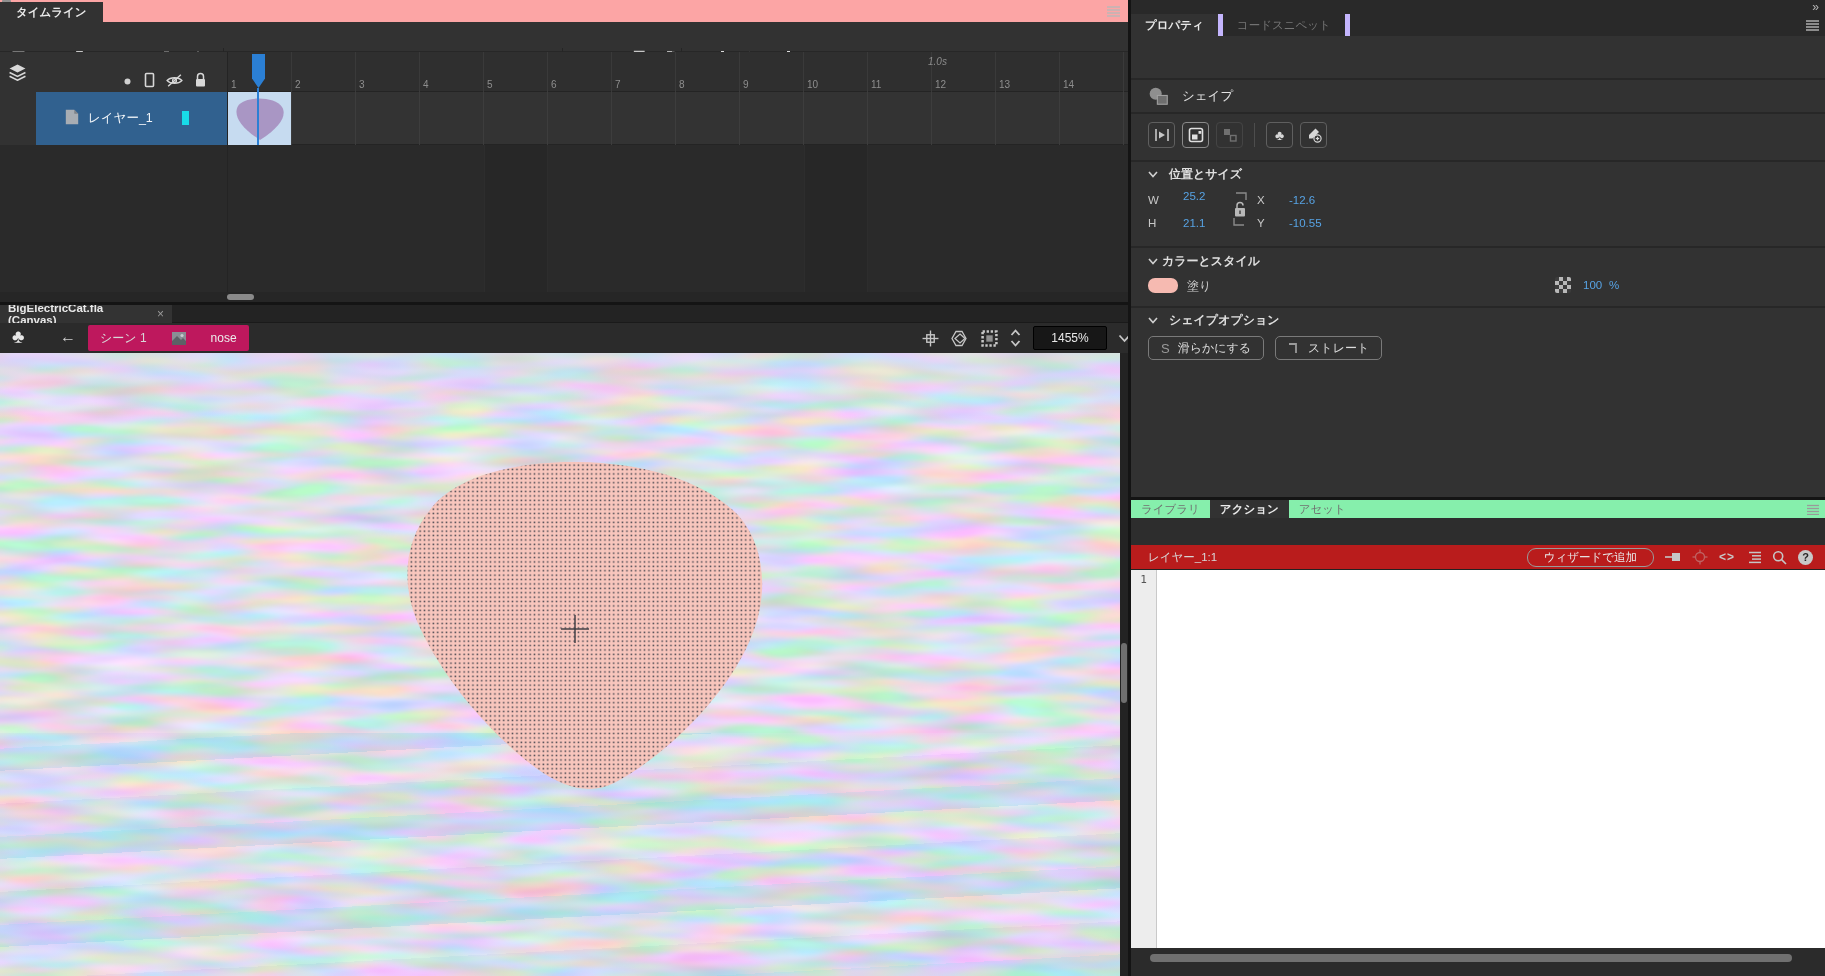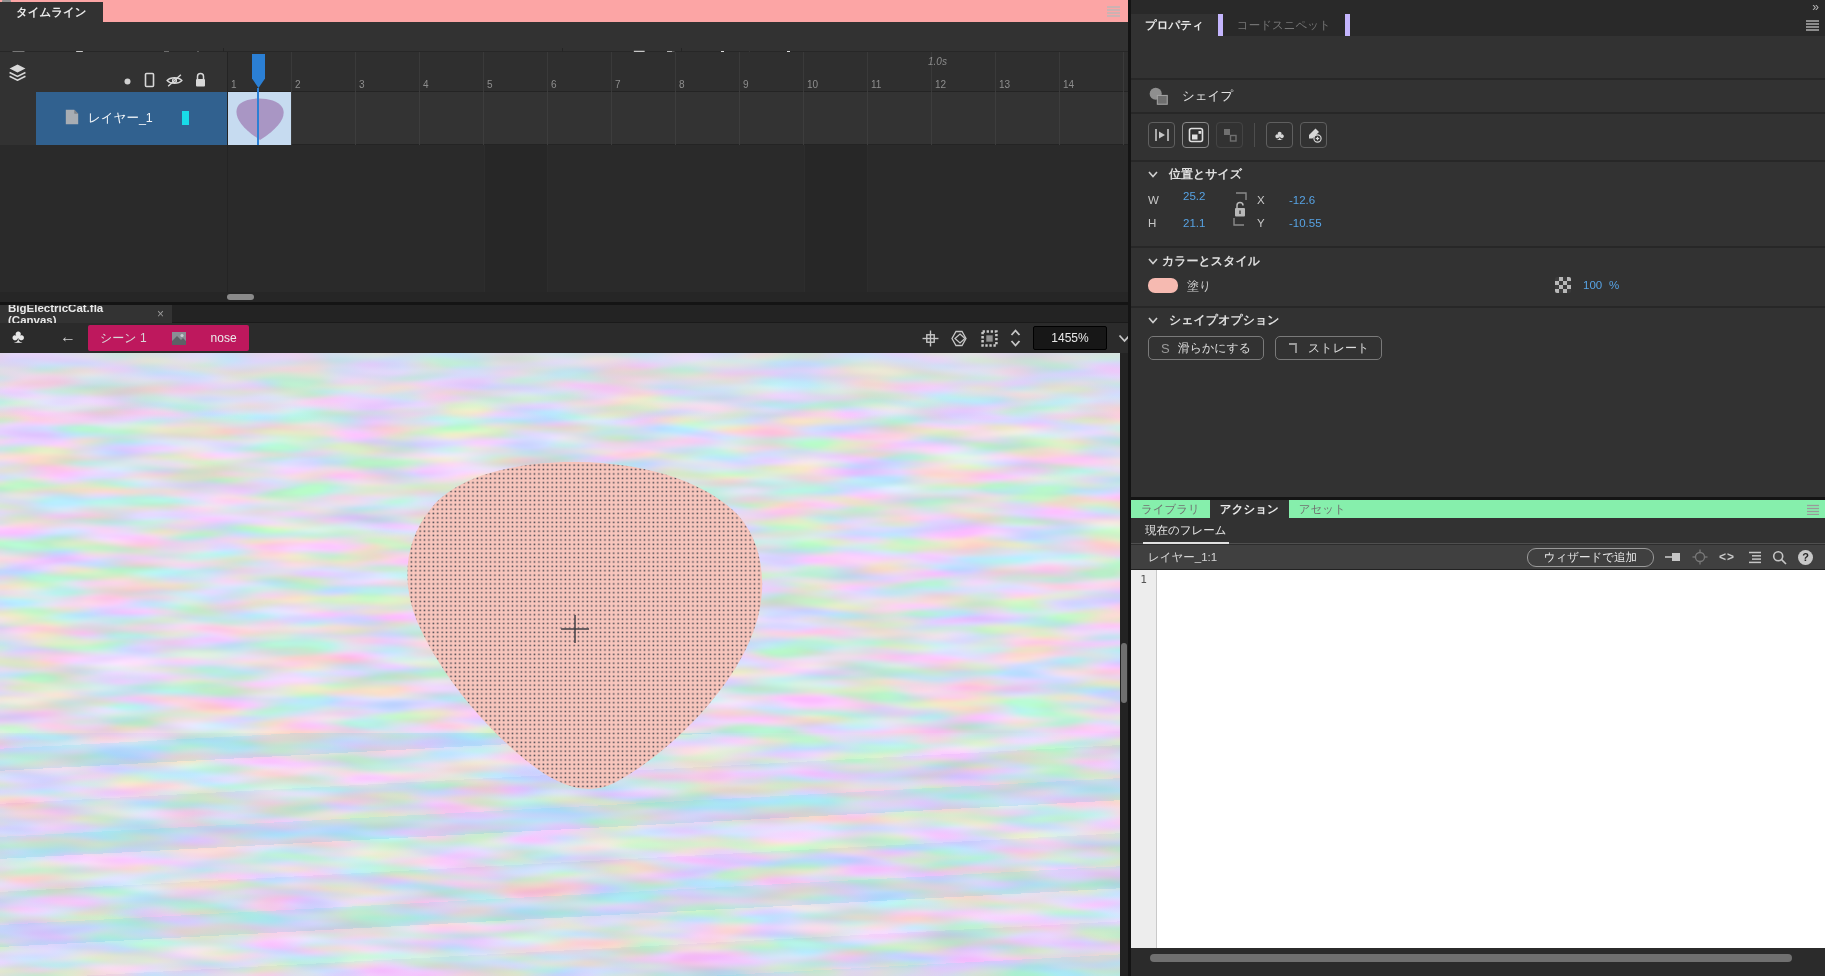--- a/index.html
+++ b/index.html
@@ -80,21 +80,21 @@
     padding:0 12px;gap:8px;color:#dcdcdc;font-size:12px;background:transparent;}
 
   
   #ac{left:1131px;top:500px;width:694px;height:476px;background:#2d2d2d;}
   .ac-tabs{position:absolute;left:0;top:0;width:694px;height:18px;background:#86efac;display:flex;}
   .ac-tab{height:18px;display:flex;align-items:center;padding:0 10px;font-size:11.5px;color:#707070;}
   .ac-tab.active{background:#323232;color:#ebebeb;font-weight:bold;}
   .ac-scope{position:absolute;left:0;top:18px;width:694px;height:26px;background:#323232;border-bottom:1px solid #4f4f4f;}
   .ac-scope span{display:inline-block;margin-left:12px;padding:5px 2px 4px;border-bottom:2px solid #e0e0e0;
     font-size:11.5px;color:#e8e8e8;}
-  .ac-toolbar{position:absolute;left:0;top:45px;width:694px;height:25px;background:#404040;border-bottom:1px solid #222;}
+  .ac-toolbar{position:absolute;left:0;top:45px;width:694px;height:25px;background:#b91c1c;border-bottom:1px solid #222;}
   .wizardbtn{height:19px;border:1px solid #9a9a9a;border-radius:9px;padding:0 16px;color:#e8e8e8;
     font-size:11.5px;display:flex;align-items:center;background:transparent;}
   .helpdot{width:15px;height:15px;border-radius:50%;background:#c8c8c8;color:#262626;font-size:11px;font-weight:bold;
     display:flex;align-items:center;justify-content:center;}
   .editor{position:absolute;left:0;top:70px;width:694px;height:378px;background:#fff;}
   .gutter{position:absolute;left:0;top:0;width:26px;height:378px;background:#ededed;border-right:1px solid #c9c9c9;}
   .gutter span{display:block;text-align:center;font-family:"DejaVu Sans Mono",monospace;font-size:11px;color:#555;padding-top:3px;}
   .ac-scrollstrip{position:absolute;left:0;top:448px;width:694px;height:28px;background:#2b2b2b;}
   .ac-scrollstrip .handle{position:absolute;left:19px;top:6px;width:642px;height:8px;background:#707070;border-radius:4px;}
 </style>
@@ -615,23 +615,20 @@
       <svg width="14" height="11" viewBox="0 0 14 11">
           <g stroke="#9a9a9a" stroke-width="1.3">
             <line x1="1" y1="1.5" x2="13" y2="1.5"></line>
             <line x1="1" y1="4.5" x2="13" y2="4.5"></line>
             <line x1="1" y1="7.5" x2="13" y2="7.5"></line>
             <line x1="1" y1="10.5" x2="13" y2="10.5"></line>
           </g>
         </svg>
     </span>
   </div>
-  <div class="ac-scope">
-    <span>現在のフレーム</span>
-  </div>
   <div class="ac-toolbar row">
     <span style="margin-left:17px;font-size:11.5px;color:#d8d8d8;">レイヤー_1:1</span>
     <div class="row" style="margin-left:auto;margin-right:12px;gap:11px;">
       <div class="wizardbtn">
           <span>ウィザードで追加</span>
         </div>
       <span>
         <svg width="16" height="12" viewBox="0 0 16 12">
             <line x1="0" y1="6" x2="7" y2="6" stroke="#c6c6c6" stroke-width="1.6"></line>
             <rect x="7" y="2" width="8" height="8" fill="#c6c6c6"></rect>

